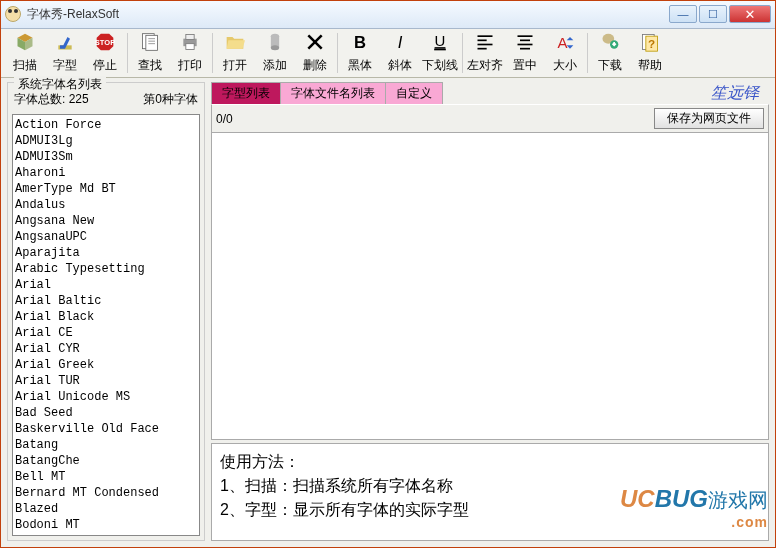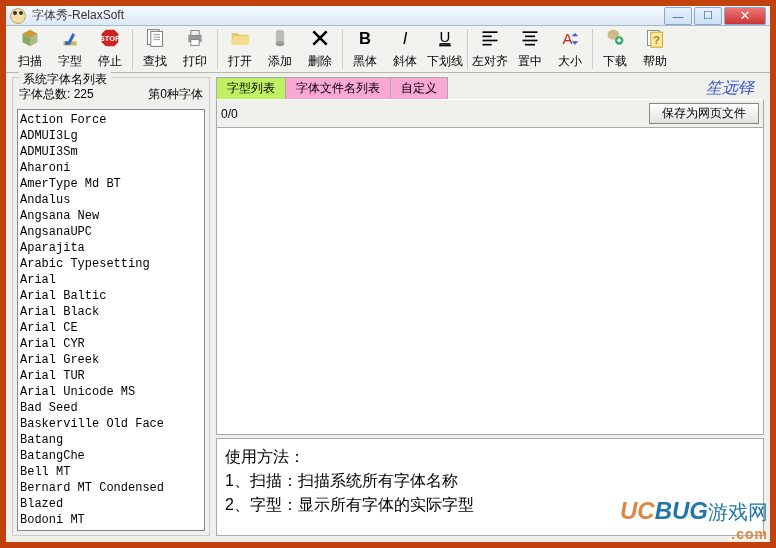--- a/index.html
+++ b/index.html
@@ -1,17 +1,17 @@
 <!DOCTYPE html>
 <html><head>
 <meta charset="utf-8">
 <style>
 * { box-sizing: border-box; margin: 0; padding: 0; }
 body { font-family: "Microsoft YaHei", SimSun, Tahoma, sans-serif; font-size: 12px; background: #fff; width: 776px; height: 548px; overflow: hidden; }
-.window { width: 776px; height: 548px; border: 6px solid #c2410c; display: flex; flex-direction: column; background: #f0f0ec; }
+.window { width: 776px; height: 548px; border: 1px solid #c2410c; display: flex; flex-direction: column; background: #f0f0ec; }
 .titlebar { height: 28px; background: linear-gradient(#f5faff,#dde9f7); display: flex; align-items: center; padding: 0 4px; border-bottom: 1px solid #a8b8cc; }
 .titlebar-icon { width: 16px; height: 16px; border-radius: 50%; background: #f5dfa8; border:1px solid #bba76a; margin-right: 6px; position:relative; }
 .titlebar-icon::before { content:""; position:absolute; left:2px; top:2px; width:4px; height:4px; background:#333; border-radius:50%; box-shadow:6px 0 0 #333; }
 .titlebar-text { flex: 1; font-size: 12px; color: #333; }
 .winbtns { display: flex; gap: 2px; }
 .winbtn { width: 28px; height: 18px; border: 1px solid #8aa8cc; border-radius: 2px; display:flex; align-items:center; justify-content:center; font-size:11px; }
 .winbtn.min, .winbtn.max { background: linear-gradient(#e8f2fc,#cde1f5); color:#2a5a9c; }
 .winbtn.close { background: linear-gradient(#e77,#c33); color:#fff; width:42px; font-size:13px; }
 
 .toolbar { height: 50px; background: #f2f2ee; display: flex; align-items: center; padding: 0 4px; border-bottom: 1px solid #b8b8a8; }
@@ -23,28 +23,28 @@
 .content { flex:1; display:flex; padding:4px 6px 6px 6px; gap:6px; }
 .leftpanel { width:198px; border:1px solid #ccc; background:#f0f0ec; display:flex; flex-direction:column; position:relative; }
 .fieldset-label { position:absolute; top:-7px; left:6px; background:#f0f0ec; padding:0 4px; font-size:12px; }
 .counts { padding:8px 6px 4px 6px; font-size:12px; display:flex; justify-content:space-between; }
 .fontlist { flex:1; margin:2px 4px 4px 4px; border:1px solid #888; background:#fff; overflow-y:scroll; font-family:"Courier New",monospace; font-size:12px; padding:2px; line-height:16px; }
 .fontlist div { white-space:nowrap; }
 
 .rightpanel { flex:1; display:flex; flex-direction:column; }
 .tabbar { display:flex; align-items:center; height:22px; }
 .tab { border:1px solid #aaa; border-bottom:none; padding:2px 10px; background:#f9a8d4; font-size:12px; margin-right:-1px; cursor:pointer; }
-.tab.active { background:#bef264; }
+.tab.active { background:#be185d; }
 .sig { margin-left:auto; font-family:"STKaiti","KaiTi",cursive; font-size:16px; color:#3a55c8; font-style:italic; padding-right:10px; }
 .subrow { display:flex; align-items:center; padding:3px 4px; background:#f0f0ec; border:1px solid #aaa; border-top-color:#fff;gap:24px; }
 .subrow .counter { font-size:12px; }
 .subrow .savebtn { margin-left:auto; border:1px solid #888; background:linear-gradient(#fff,#e1e1e1); padding:1px 12px; font-size:12px; cursor:pointer; }
 .viewer { flex:1; border:1px solid #aaa; background:#fff; margin-top:0; border-top:none; position:relative; overflow:scroll; }
 .instructions { border:1px solid #aaa; background:#fff; margin-top:3px; padding:6px 8px; font-size:16px; line-height:24px; height:98px; }
-.watermark { position:absolute; right:8px; bottom:6px; font-family:Arial,sans-serif; font-weight:bold; font-style:italic; font-size:24px; pointer-events:none; }
+.watermark { position:absolute; right:8px; bottom:18px; font-family:Arial,sans-serif; font-weight:bold; font-style:italic; font-size:24px; pointer-events:none; }
 .watermark .uc { color:#d84; }
 .watermark .bug { color:#27a; }
 .watermark .cn { font-style:normal; font-size:20px; color:#27a; font-weight:normal; }
 .watermark .com { display:block; text-align:right; font-size:14px; color:#d84; font-style:normal; font-weight:bold; letter-spacing:1px; }
 
 ::-webkit-scrollbar { width:16px; height:16px; }
 ::-webkit-scrollbar-track { background:#f0f0f0; border:1px solid #ddd; }
 ::-webkit-scrollbar-thumb { background:#cdcdcd; border:1px solid #aaa; }
 ::-webkit-scrollbar-button { background:#e8e8e8; border:1px solid #aaa; height:16px; }
 </style>

